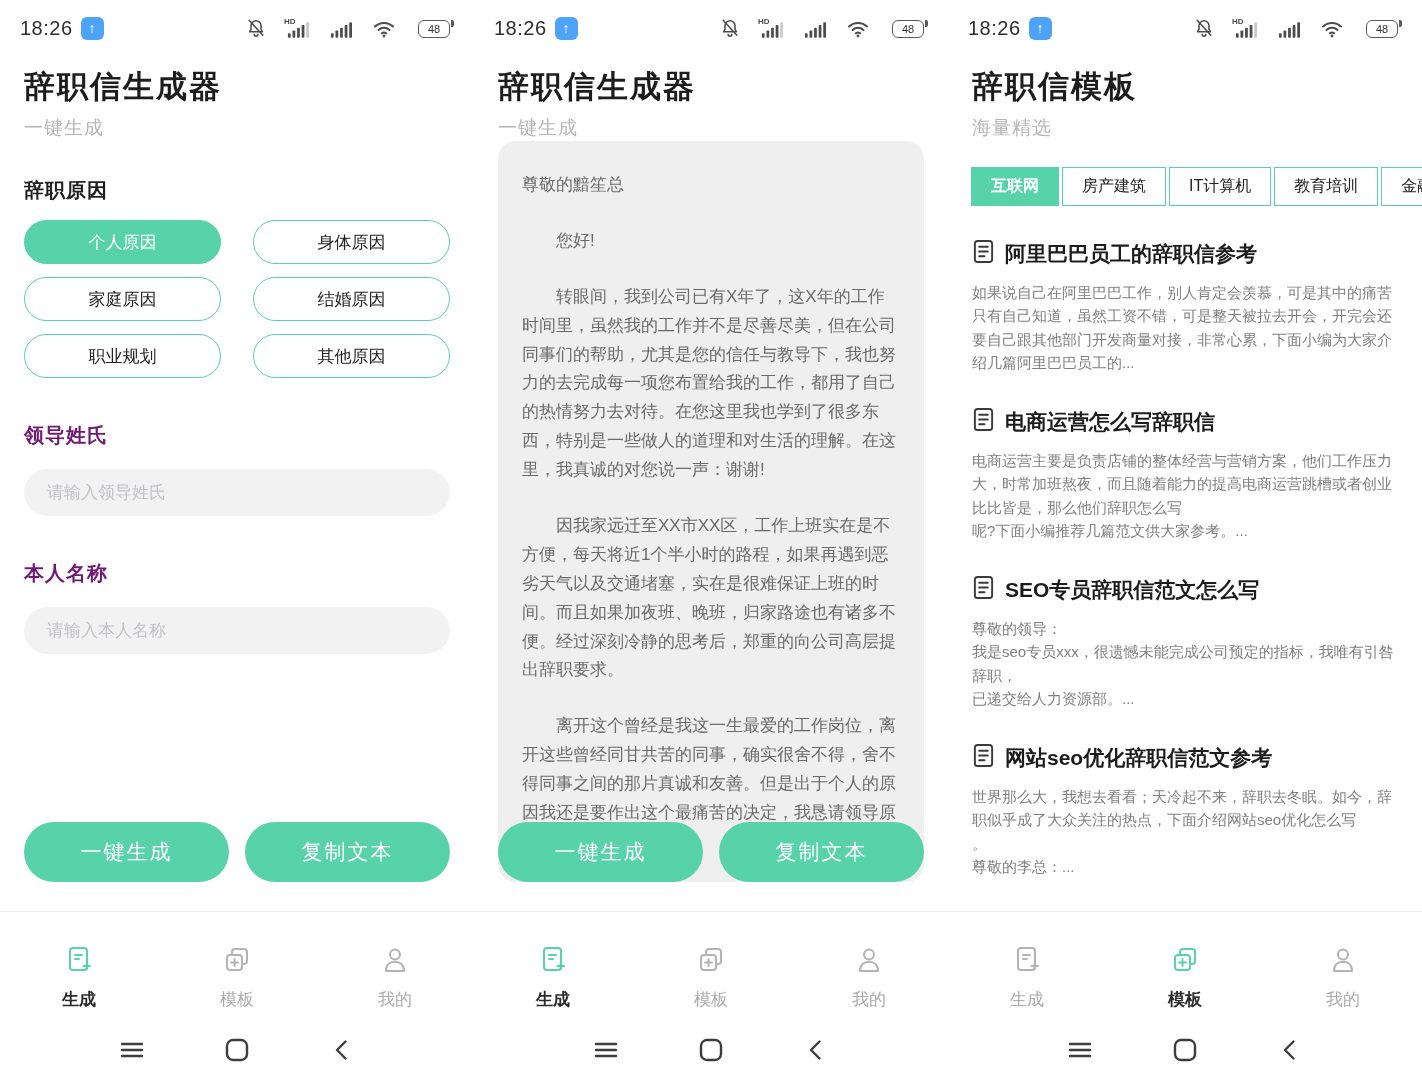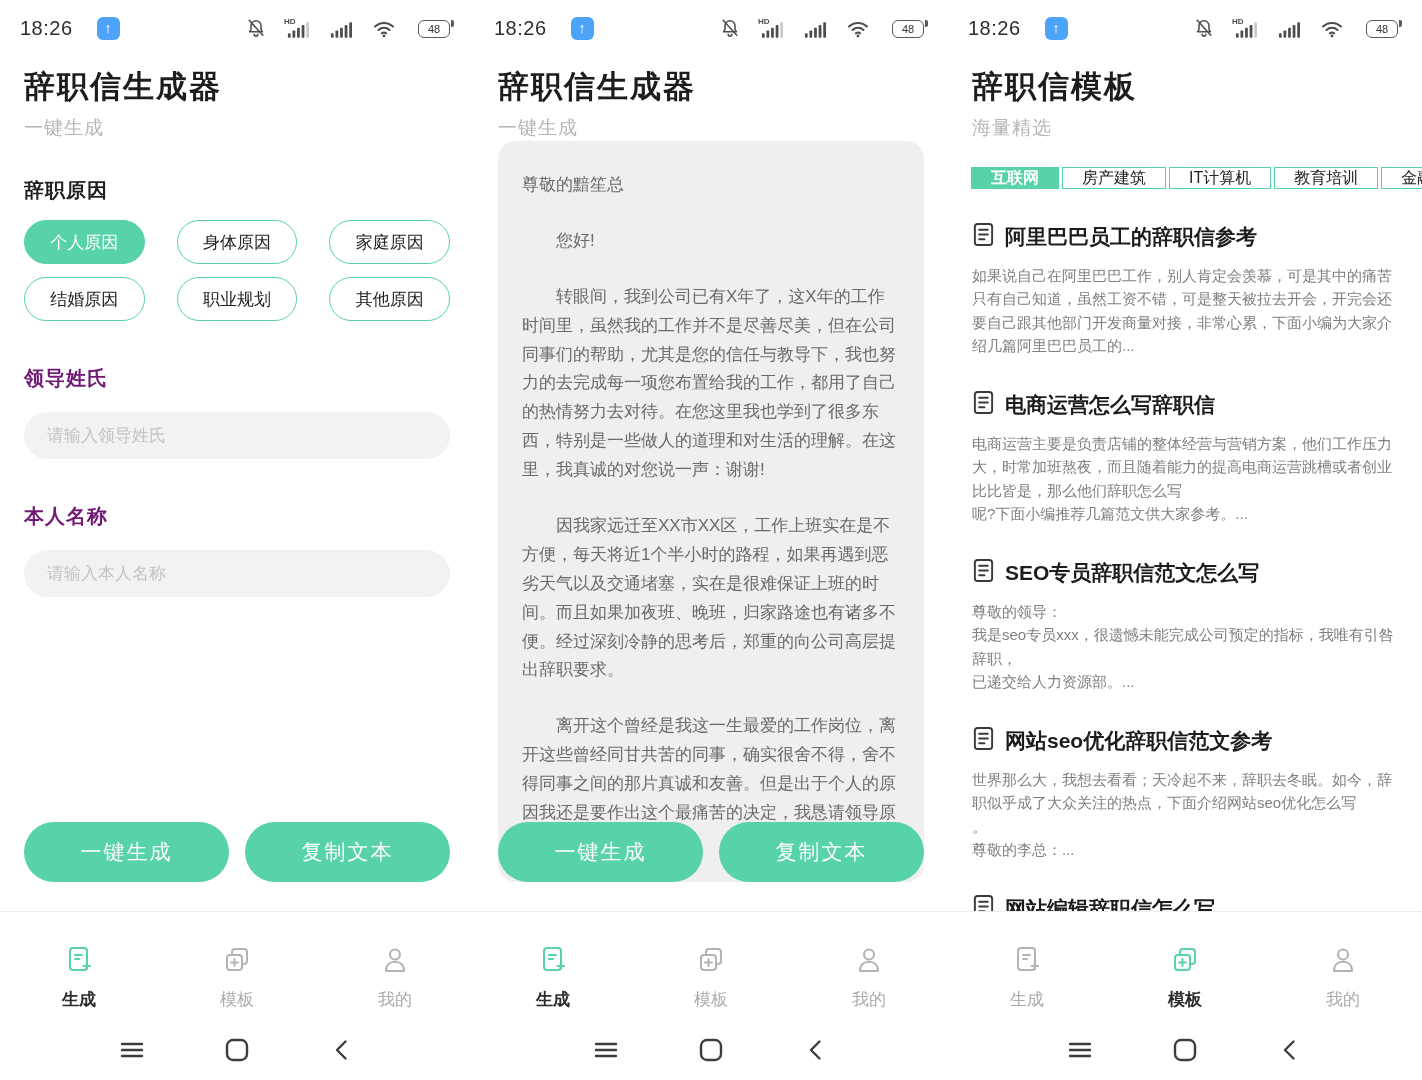--- a/index.html
+++ b/index.html
@@ -4,40 +4,40 @@
 <style>
   :root { --accent:#57d2a9; --badge-blue:#4da3f8; }
   * { box-sizing:border-box; margin:0; padding:0; }
   body { margin:0; background:#fff; font-family:"Liberation Sans", sans-serif; }
   .phones { display:flex; width:1422px; height:1080px; }
   .screen { position:relative; width:474px; height:1080px; background:#fff; overflow:hidden; flex:0 0 474px; }
 
   
   .statusbar { position:absolute; top:0; left:0; right:0; height:56px;
     display:flex; justify-content:space-between; align-items:center; padding:0 20px; }
-  .sb-left { display:flex; align-items:center; gap:24px; }
+  .sb-left { display:flex; align-items:center; gap:8px; }
   .sb-time { font-size:20px; color:#2e2e2e; font-weight:500; letter-spacing:.5px; }
   .sb-badge { width:23px; height:23px; border-radius:6px; background:var(--badge-blue);
     color:#fff; display:flex; align-items:center; justify-content:center; font-size:14px; font-weight:700; }
   .sb-right { display:flex; align-items:flex-end; gap:21px; color:#4c4c4c; }
   .sb-right svg { display:block; }
   .sig-wrap { position:relative; display:inline-block; }
   .hd { position:absolute; top:-4px; left:-3px; font-size:8px; font-weight:700; color:#4c4c4c; }
   .battery { display:inline-flex; align-items:flex-start; position:relative; margin-left:2px; }
   .batt-body { border:1.7px solid #5a5a5a; border-radius:6px; min-width:32px; height:18px;
     display:flex; align-items:center; justify-content:center; font-size:11px; color:#333; padding:0 4px; }
   .batt-nub { width:3px; height:7px; background:#5a5a5a; border-radius:0 2px 2px 0; margin-left:1px; }
 
   
   .page-title { margin:66px 24px 0; font-size:31px; font-weight:700; color:#1d1d1d; letter-spacing:2px; }
   .page-subtitle { margin:7px 24px 0; font-size:19px; color:#b5b5b5; letter-spacing:1px; }
 
   
   .section-label { margin:36px 24px 0; font-size:20px; font-weight:700; color:#1f1f1f; letter-spacing:1px; }
-  .reason-grid { display:grid; grid-template-columns:repeat(3,1fr); column-gap:32px; row-gap:13px; margin:16px 24px 0; }
+  .reason-grid { display:grid; grid-template-columns:repeat(2,1fr); column-gap:32px; row-gap:13px; margin:16px 24px 0; }
   .reason-btn { height:44px; border:1.5px solid var(--accent); border-radius:22px; background:#fff;
     font-size:17px; color:#222; display:flex; align-items:center; justify-content:center; font-family:inherit; cursor:pointer; }
   .reason-btn.selected { background:var(--accent); border-color:var(--accent); color:#fff; }
   .field-label { margin:44px 24px 0; font-size:20px; font-weight:700; color:#701a75; letter-spacing:1px; }
   .text-input { margin:20px 24px 0; width:426px; height:47px; background:#f2f2f3; border:none; outline:none;
     border-radius:24px; padding:0 23px; font-size:17px; color:#444; font-family:inherit; display:block; }
   .text-input::placeholder { color:#c3c3c7; }
 
   
   .action-row { position:absolute; left:24px; right:24px; top:822px; display:flex; justify-content:space-between; z-index:6; }
@@ -46,21 +46,21 @@
     font-family:inherit; cursor:pointer; }
 
   
   .letter-card { position:absolute; left:24px; right:24px; top:141px; bottom:198px; background:#efefef;
     border-radius:18px; padding:30px 24px; font-size:17px; line-height:1.7; color:#6a6a6a; overflow:hidden; z-index:1; }
   .letter-card p { margin:0 0 27px; }
   .indent { text-indent:2em; }
 
   
   .tabs-row { display:flex; gap:3px; margin:26px 0 0 23px; width:520px; }
-  .tab { min-width:86px; height:22px; padding:0 19px; border:1px solid var(--accent); background:#fff;
+  .tab { min-width:86px; height:39px; padding:0 19px; border:1px solid var(--accent); background:#fff;
     color:#222; font-size:16px; display:flex; align-items:center; justify-content:center;
     white-space:nowrap; font-family:inherit; cursor:pointer; }
   .tab.active { background:var(--accent); border-color:var(--accent); color:#fff; font-weight:600; }
   .articles { margin:0 24px; }
   .article { margin-top:32px; cursor:pointer; }
   .article-head { display:flex; align-items:center; gap:10px; }
   .article-title { font-size:21px; font-weight:700; color:#1c1c1c; }
   .article-body { margin-top:12px; font-size:15px; line-height:1.55; color:#7f7f7f; white-space:pre-line; }
 
   

